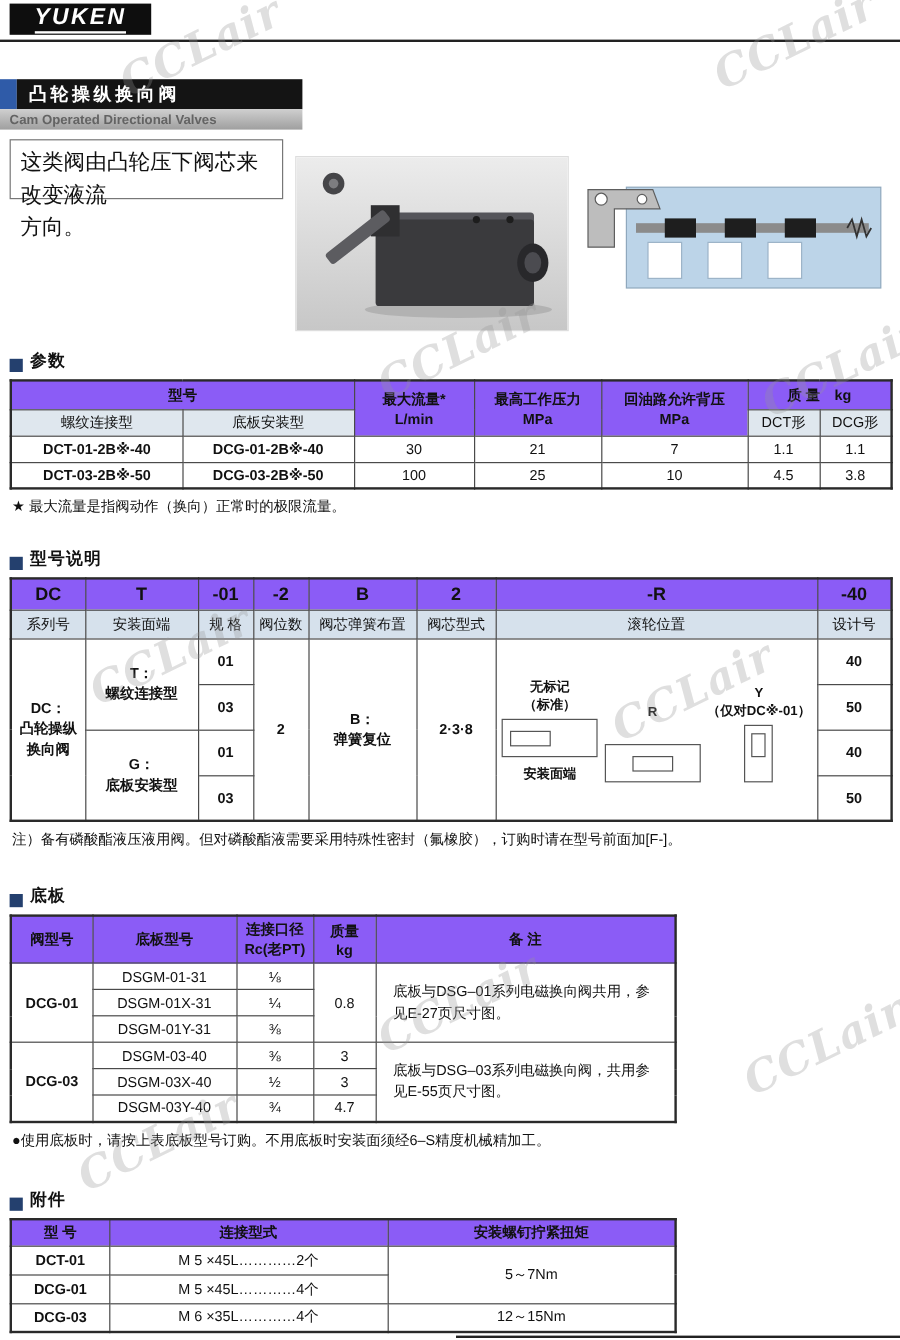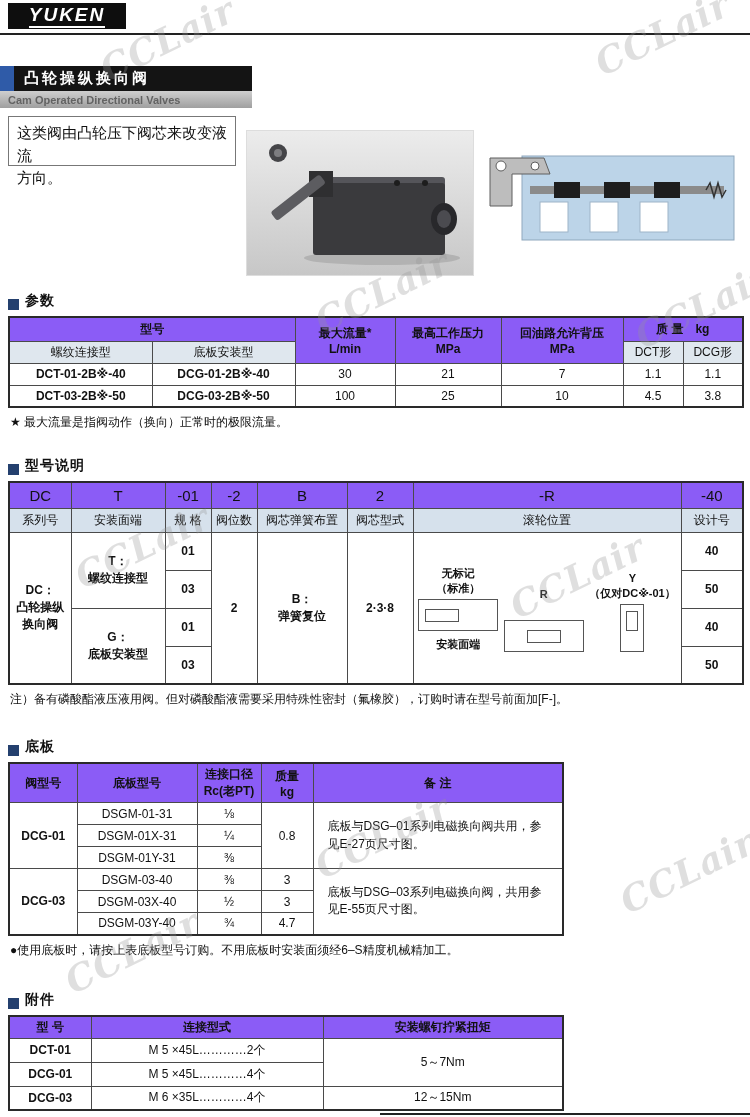--- a/index.html
+++ b/index.html
@@ -28,40 +28,40 @@
   .header-rule { position:absolute; left:0; top:33px; width:750px; border-top:2px solid #222; }
 
   .title-bar { position:absolute; left:0; top:66px; width:252px; height:25px; display:flex; }
   .title-accent { width:14px; height:100%; background:#2f5ba8; }
   .title-black { flex:1; background:#141414; color:#fff; font-weight:bold; font-size:15px;
     display:flex; align-items:center; padding-left:10px; letter-spacing:3px; }
   .subtitle-bar { position:absolute; left:0; top:91px; width:252px; height:17px;
     background:linear-gradient(#cfcfcf,#9f9f9f); color:#636363; font-weight:bold;
     font-size:11px; display:flex; align-items:center; padding-left:8px; }
   .description-box { position:absolute; left:8px; top:116px; width:228px; height:50px;
-    border:1px solid #777; padding:5px 8px; font-size:15px; line-height:1.5; }
+    border:1px solid #777; padding:5px 8px; font-size:18px; line-height:1.5; }
   .photo-frame { position:absolute; left:246px; top:130px; width:228px; height:146px;
     border:1px solid #ddd; }
   .drawing-frame { position:absolute; left:482px; top:148px; width:260px; height:102px; }
 
   
   .section-head { display:flex; align-items:flex-end; gap:6px; margin:0 0 6px 8px; }
   .sq { width:11px; height:11px; background:#24406e; flex:0 0 auto; }
   .section-title { font-weight:bold; font-size:14px; letter-spacing:1px; }
   .sub-head { display:flex; align-items:center; gap:4px; margin:10px 0 6px 10px; }
   .diamond::before { content:"◆"; color:#24406e; font-size:12px; }
   .sub-title { font-weight:bold; font-size:13px; }
 
   
   table { border-collapse:collapse; table-layout:fixed; margin-left:8px; border:2px solid #2a2a2a; }
   th,td { border:1px solid #4a4a4a; font-size:12px; text-align:center; padding:2px 3px; vertical-align:middle; }
   .hd1 th, .code-row th, .sp-head th, .bolt-head th { background:#8b5cf6; }
   .hd2 th { background:#dfe7ee; font-weight:normal; }
   .label-row th { background:#d6e1ec; font-weight:normal; font-size:12px; }
-  .code-row th { font-weight:normal; font-size:15px; }
+  .code-row th { font-weight:bold; font-size:15px; }
   .model-name { font-weight:bold; }
   .model-table td { font-weight:bold; }
   .remark { text-align:left; padding:2px 14px; line-height:1.45; font-weight:normal; }
   .footnote { font-size:12px; margin:6px 0 0 10px; }
 
   
   .roller-cell { padding:2px; }
   .roller-grid { display:flex; justify-content:space-around; align-items:flex-end; padding-top:3px; }
   .roller-col { flex:0 0 auto; }
   .roller-label { font-size:11px; font-weight:bold; height:30px; line-height:1.3; }

